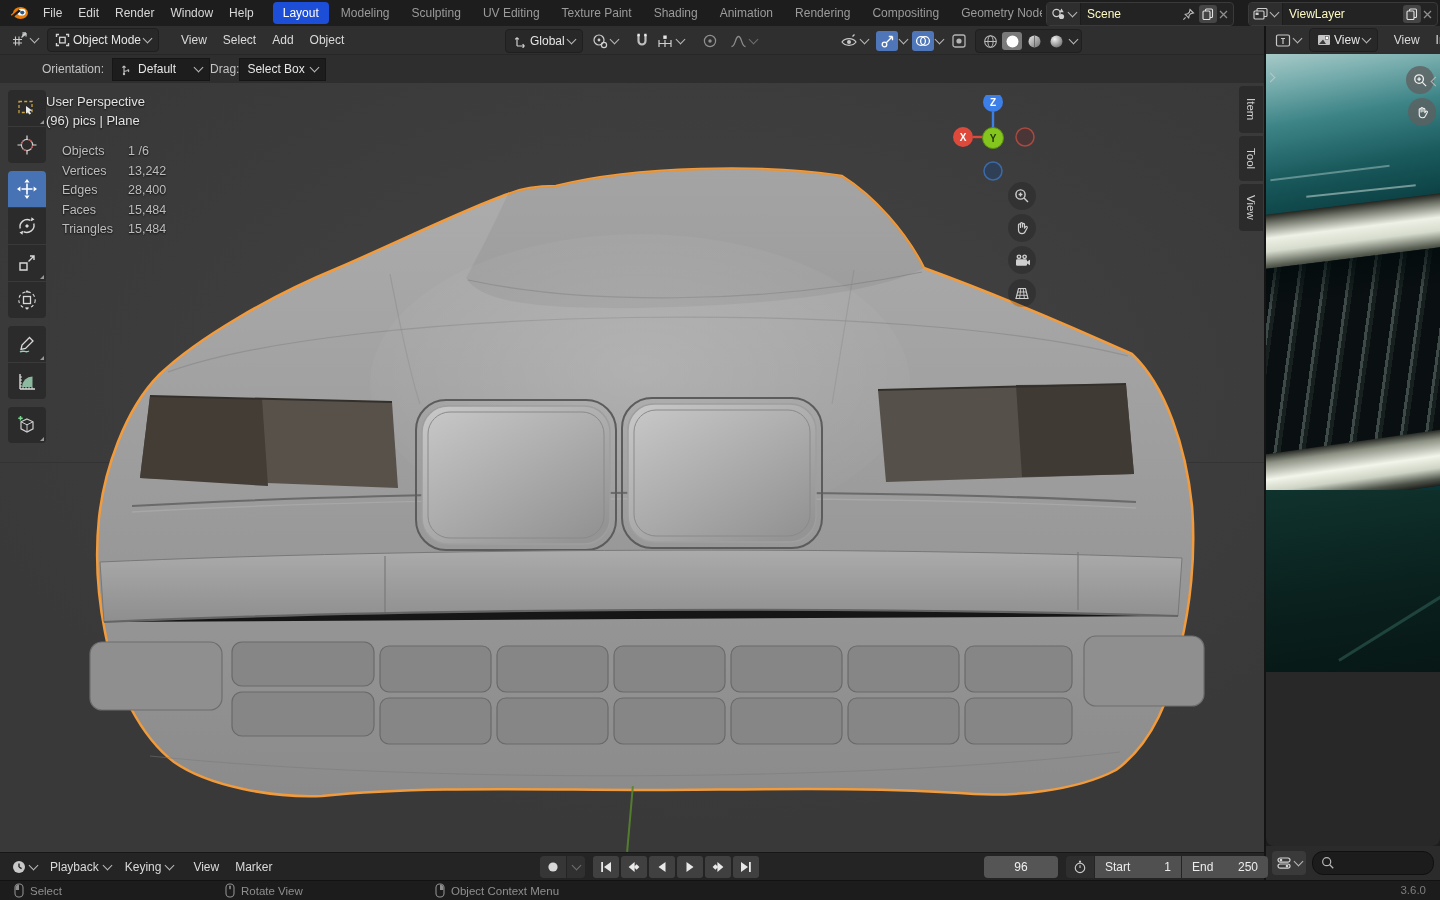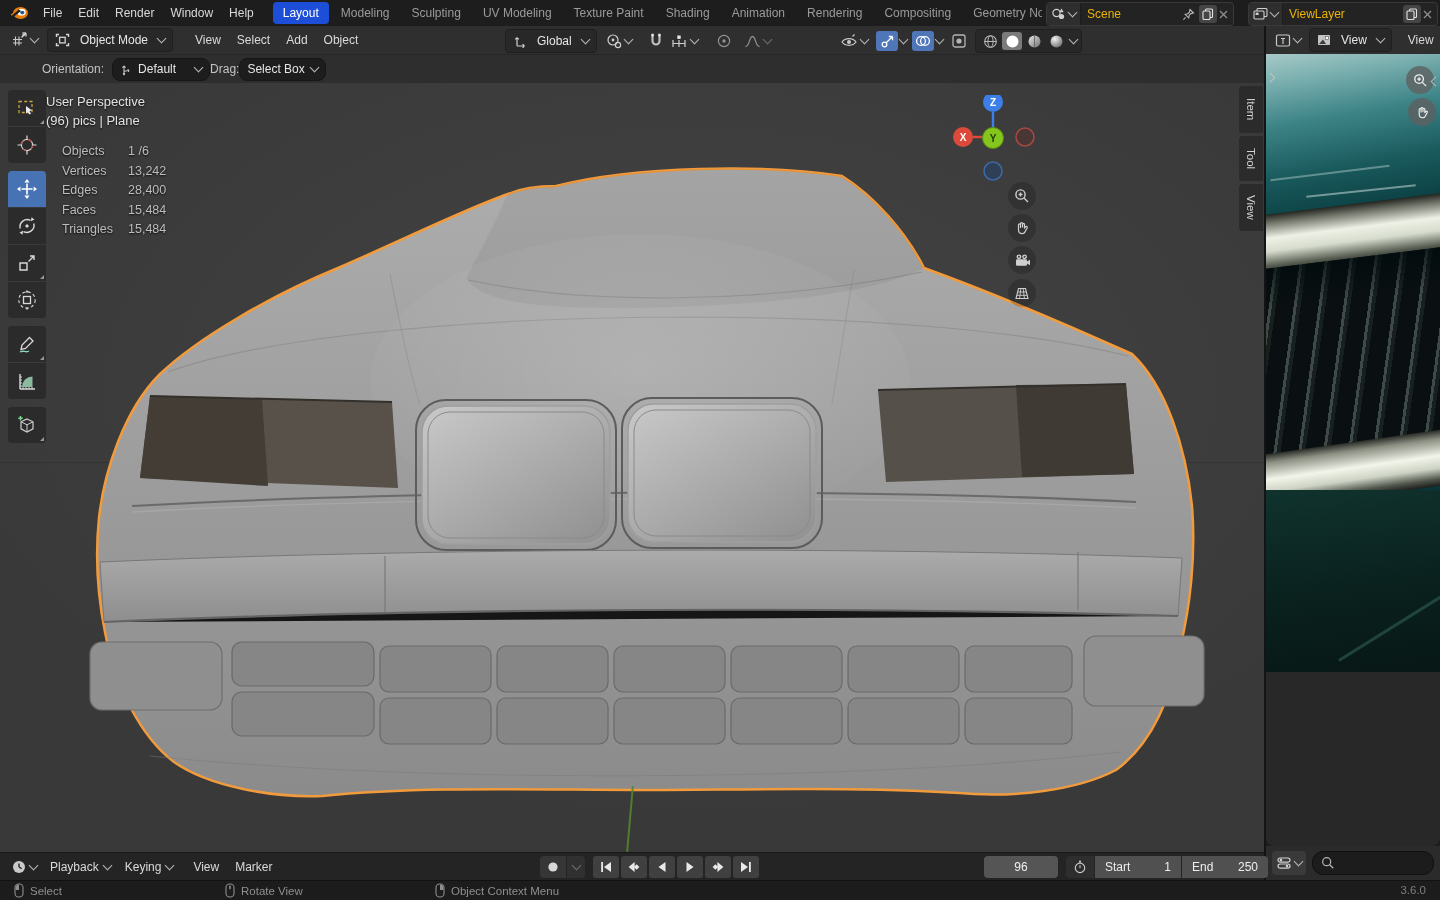--- a/index.html
+++ b/index.html
@@ -12,36 +12,36 @@
   .cv.dim{border-color:#6f6f6f}
   .cvr{display:inline-block;width:6px;height:6px;border-right:1.5px solid #c9c9c9;border-bottom:1.5px solid #c9c9c9;transform:rotate(-45deg);flex:none}
   
   #topbar{left:0;top:0;width:1440px;height:26px;background:#1d1d1d;display:flex;align-items:center}
   .tmenu{padding:0 8px;color:#d8d8d8;height:26px;display:flex;align-items:center;cursor:default}
   .tabs{display:flex;align-items:center;margin-left:10px;width:770px;overflow:hidden}
   .tab{padding:4px 10px;border-radius:4px;color:#9b9b9b;margin:0 1px;white-space:nowrap}
   .tab.active{background:#1d4ed8;color:#fff}
   .idblock{height:22px;background:#232323;border:1px solid #3a3a3a;border-radius:4px;display:flex;align-items:center;overflow:hidden}
   .idblock .iseg{background:#2e2e2e;height:100%;display:flex;align-items:center;padding:0 4px;gap:3px;border-right:1px solid #1c1c1c}
-  .idblock .iname{flex:1;padding:0 6px;color:#eab308;white-space:nowrap;overflow:hidden}
+  .idblock .iname{flex:1;padding:0 6px;color:#fef9c3;white-space:nowrap;overflow:hidden}
   .minibox{background:#454545;border-radius:3px;width:18px;height:18px;display:flex;align-items:center;justify-content:center;margin-right:2px}
   
   #hdr{left:0;top:26px;width:1264px;height:28px;background:#2f2f2f}
   #hdr-r{left:1266px;top:26px;width:174px;height:28px;background:#2f2f2f;overflow:hidden}
   .hmenu{padding:0 8px;color:#dadada}
-  .pill{display:flex;align-items:center;gap:10px;background:#282828;border:1px solid #1f1f1f;border-radius:4px;height:22px;padding:0 7px;color:#e6e6e6;white-space:nowrap}
+  .pill{display:flex;align-items:center;gap:3px;background:#282828;border:1px solid #1f1f1f;border-radius:4px;height:22px;padding:0 7px;color:#e6e6e6;white-space:nowrap}
   .iconbtn{display:flex;align-items:center;gap:3px;padding:0 3px;height:22px;border-radius:3px}
   .tglon{background:#4f76b8;border-radius:3px;width:22px;height:20px;display:flex;align-items:center;justify-content:center}
   .shadegrp{display:flex;align-items:center;gap:2px;background:#282828;border:1px solid #1f1f1f;border-radius:4px;height:22px;padding:0 4px}
   .sphsel{background:#7a7a7a;border-radius:3px;width:20px;height:18px;display:flex;align-items:center;justify-content:center}
   .sph{width:20px;height:18px;display:flex;align-items:center;justify-content:center}
   
   #tstrip{left:0;top:54px;width:1264px;height:28px;background:#2e2e2e;border-top:1px solid #272727}
   .tslabel{color:#c3c3c3}
-  .dfield{display:flex;align-items:center;gap:6px;background:#1d1d1d;border:1px solid #161616;border-radius:8px;height:21px;padding:0 7px;color:#e6e6e6}
+  .dfield{display:flex;align-items:center;gap:6px;background:#1d1d1d;border:1px solid #161616;border-radius:0;height:21px;padding:0 7px;color:#e6e6e6}
   
   #vp{left:0;top:54px;width:1264px;height:798px;overflow:hidden;background:radial-gradient(ellipse 900px 520px at 55% 42%,#444444,#393939 85%)}
   #horizon{left:0;top:408px;width:1264px;height:1px;background:#323232;opacity:.8}
   
   #toolbar{left:8px;top:36px;width:38px}
   .tool{width:38px;height:36px;background:#2b2b2b;display:flex;align-items:center;justify-content:center;position:relative;margin-bottom:1px}
   .tool.top{border-radius:4px 4px 0 0}.tool.bot{border-radius:0 0 4px 4px}.tool.solo{border-radius:4px}
   .tool.active{background:#4772b3}
   .tool .corner{position:absolute;right:2px;bottom:2px;width:0;height:0;border-left:4px solid transparent;border-bottom:4px solid #989898}
   .tgap{height:7px}
@@ -87,21 +87,21 @@
   </span>
   <span class="tmenu">File</span>
   <span class="tmenu">Edit</span>
   <span class="tmenu">Render</span>
   <span class="tmenu">Window</span>
   <span class="tmenu">Help</span>
   <div class="tabs">
     <span class="tab active">Layout</span>
     <span class="tab">Modeling</span>
     <span class="tab">Sculpting</span>
-    <span class="tab">UV Modeling</span>
+    <span class="tab">UV Editing</span>
     <span class="tab">Texture Paint</span>
     <span class="tab">Shading</span>
     <span class="tab">Animation</span>
     <span class="tab">Rendering</span>
     <span class="tab">Compositing</span>
     <span class="tab">Geometry Nodes</span>
 
   </div>
 
   <div class="idblock abs" style="left:1046px;top:2px;width:186px">

